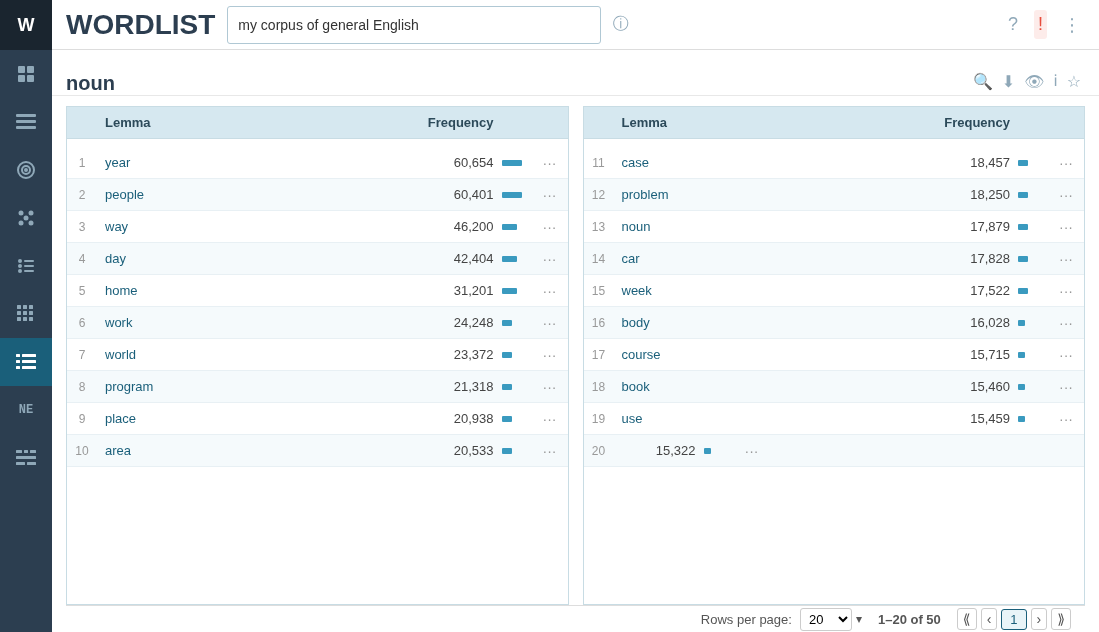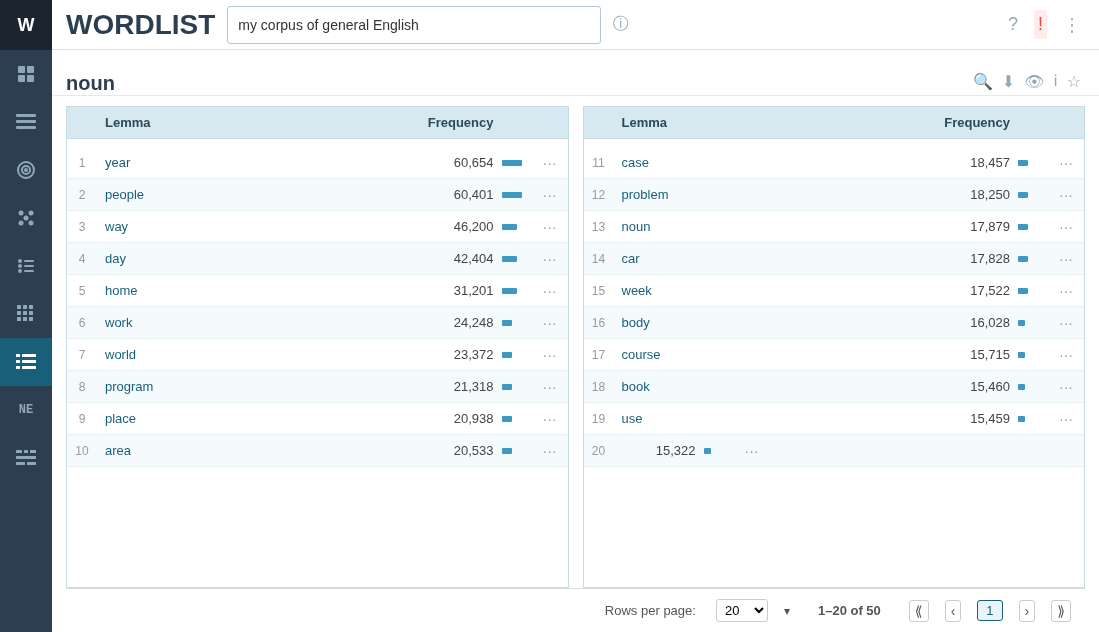--- a/index.html
+++ b/index.html
@@ -235,29 +235,29 @@
       flex-shrink: 0;
       padding: 0 4px;
       font-size: 14px;
       color: #999;
       cursor: pointer;
       text-align: center;
     }
 
     
     .pagination-row {
-      height: 44px;
+      height: 27px;
       display: flex;
       align-items: center;
       padding: 0 14px;
       border-top: 1px solid #ddd;
       background: #fff;
       font-size: 13px;
       color: #555;
-      gap: 16px;
+      gap: 4px;
     }
     .pagination-spacer { flex: 1; }
     .pagination-label { margin-right: 4px; }
     .pagination-select {
       border: 1px solid #ccc;
       border-radius: 3px;
       padding: 2px 4px;
       font-size: 13px;
       background: #fff;
     }

